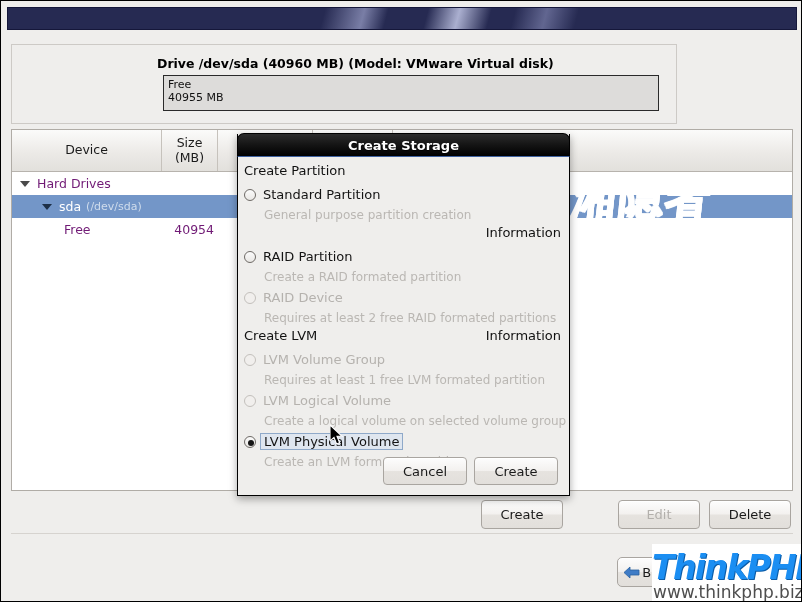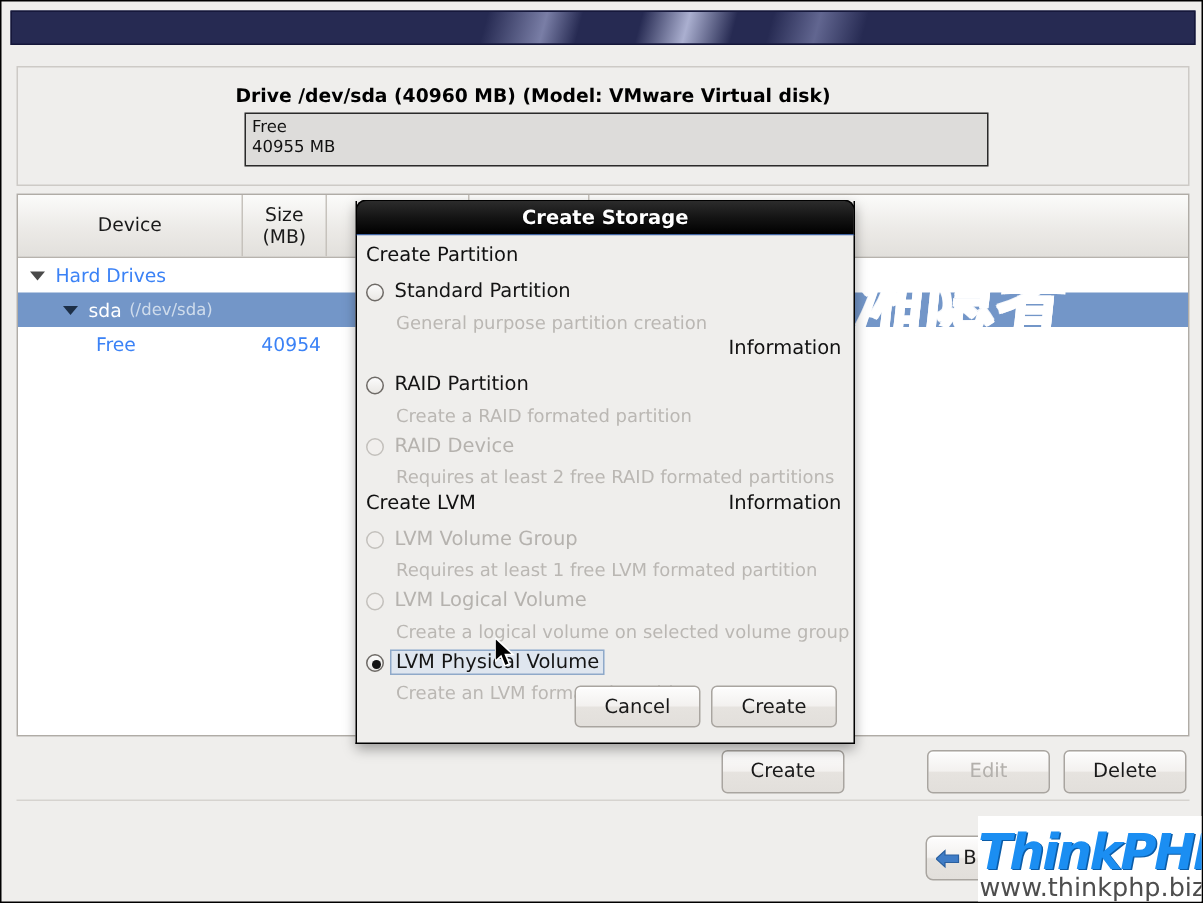--- a/index.html
+++ b/index.html
@@ -26,21 +26,21 @@
       linear-gradient(105deg, rgba(255,255,255,0) 40%, rgba(190,195,235,0.55) 45%, rgba(255,255,255,0) 48%),
       linear-gradient(105deg, rgba(255,255,255,0) 53%, rgba(215,220,250,0.75) 57%, rgba(255,255,255,0) 61%),
       linear-gradient(105deg, rgba(255,255,255,0) 64%, rgba(170,175,220,0.45) 68%, rgba(255,255,255,0) 72%),
       #262a52;
     border: 1px solid #15173a;
   }
 
   
   #drive-panel {
     position: absolute; left: 10px; top: 43px;
-    width: 782px; height: 80px;
+    width: 666px; height: 80px;
     background: #efeeec;
     border: 1px solid #cdcac6;
   }
   #drive-title {
     position: absolute; left: 145px; top: 11px;
     font-size: 12.5px; font-weight: bold; color: #000;
     white-space: nowrap;
   }
   #drive-bar {
     position: absolute; left: 151px; top: 30px;
@@ -79,21 +79,21 @@
   .th.device { width: 150px; }
   .th.size   { width: 56px; }
   .th.mount  { width: 95px; }
   .th.format { width: 80px; }
   .th.rest   { flex: 1; border-right: none; }
 
   .trow {
     position: relative;
     height: 23px;
     display: flex; align-items: center;
-    font-size: 12.5px; color: #3b82f6;
+    font-size: 12.5px; color: #701a75;
   }
   .trow.selected { background: #7396c8; color: #ffffff; }
   .cell-device { width: 150px; padding-left: 0; display: flex; align-items: center; }
   .cell-size   { width: 56px; text-align: right; padding-right: 4px; }
   .tri {
     display: inline-block;
     width: 0; height: 0;
     border-left: 5px solid transparent;
     border-right: 5px solid transparent;
     border-top: 6px solid #4a4a4a;

